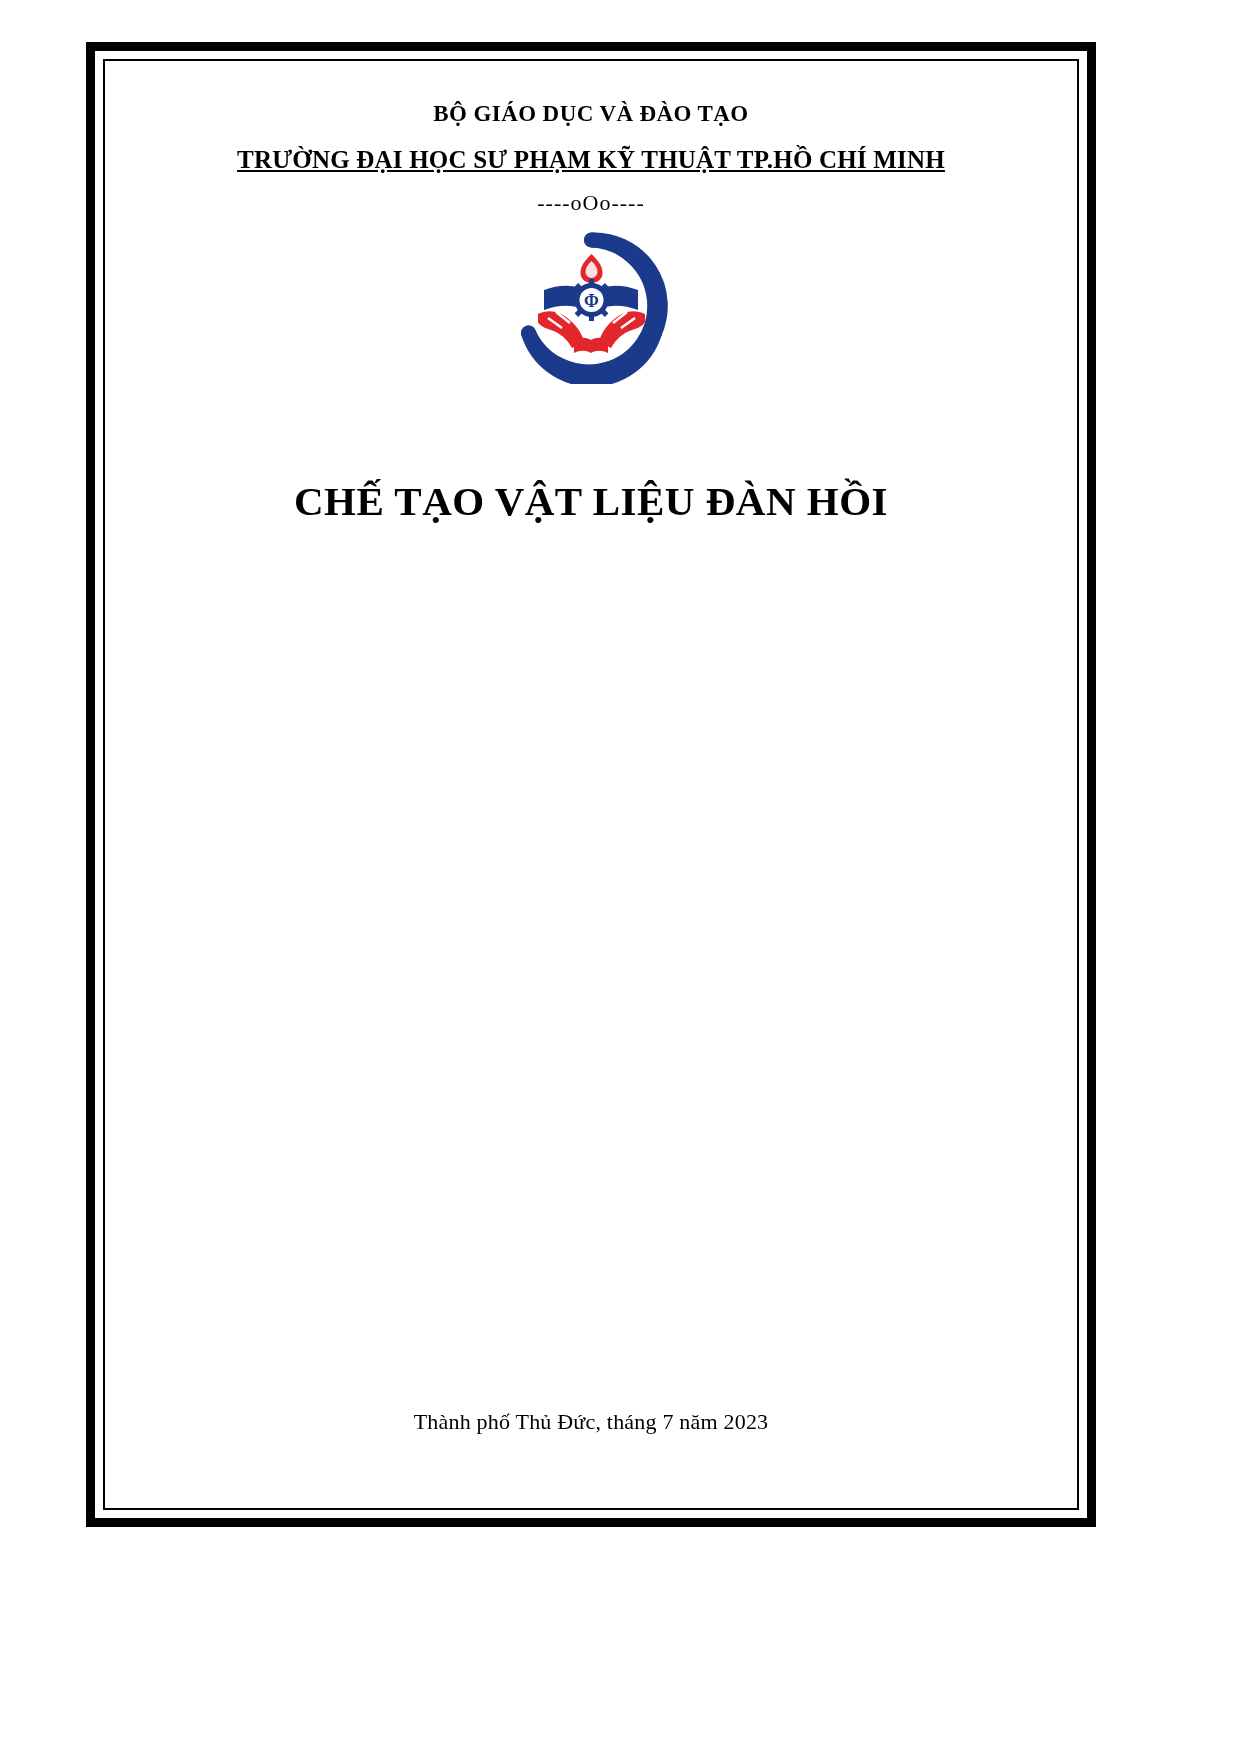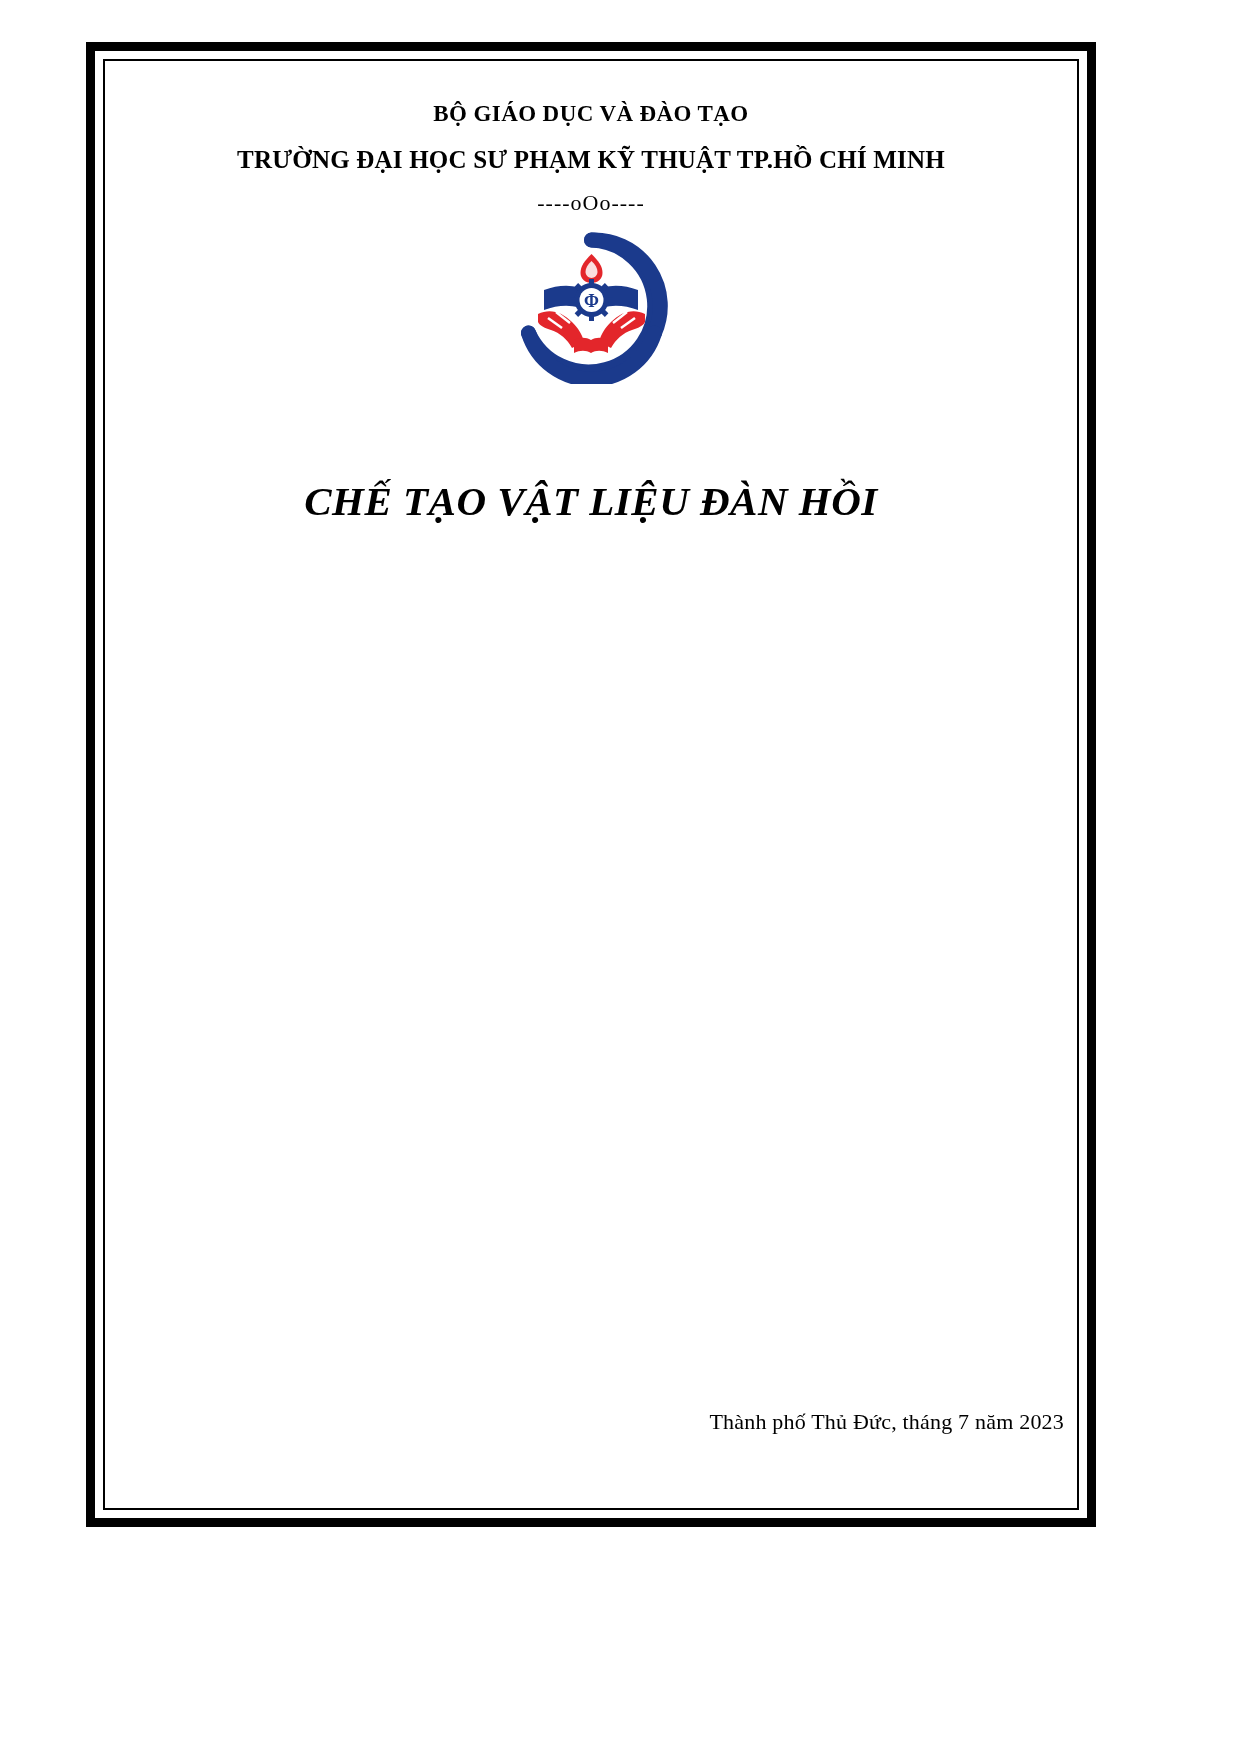--- a/index.html
+++ b/index.html
@@ -62,20 +62,21 @@
     font-weight: bold;
     letter-spacing: 0.4px;
     text-align: center;
   }
   .university {
     margin-top: 19px;
     font-size: 25px;
     font-weight: bold;
     letter-spacing: 0.2px;
     text-align: center;
+    text-decoration: underline;
   }
   .divider-oOo {
     margin-top: 16px;
     font-size: 22px;
     letter-spacing: 1px;
     text-align: left;
   }
 
   
   .logo-wrap {
@@ -93,21 +94,20 @@
     font-size: 43px;
     font-weight: bold;
     letter-spacing: 0.5px;
     text-align: center;
     white-space: nowrap;
   }
 
   .title-block {
     margin-top: 78px;
     text-align: center;
-    font-style: italic;
   }
   .title-line {
     font-size: 41px;
     font-weight: bold;
     letter-spacing: 0.5px;
     line-height: 1.73;
     white-space: nowrap;
   }
 
   .info-block {
@@ -129,21 +129,21 @@
   .info-value {
     font-size: 28px;
     font-weight: bold;
   }
 
   .footer {
     position: absolute;
     left: 0;
     right: 0;
     bottom: 62px;
-    text-align: right;
+    text-align: center;
     font-size: 22px;
     letter-spacing: 0.2px;
   }
 </style>
 </head>
 <body>
 
 <div class="page">
 
   <div class="frame-outer"></div>

